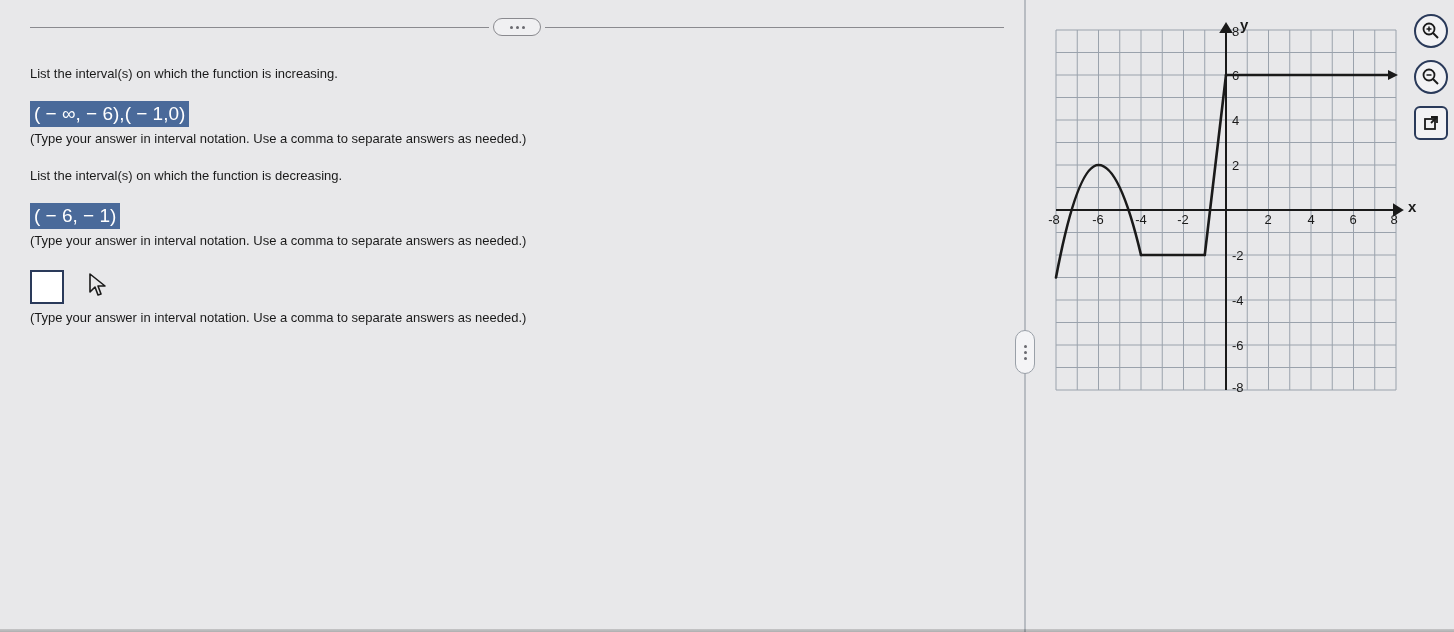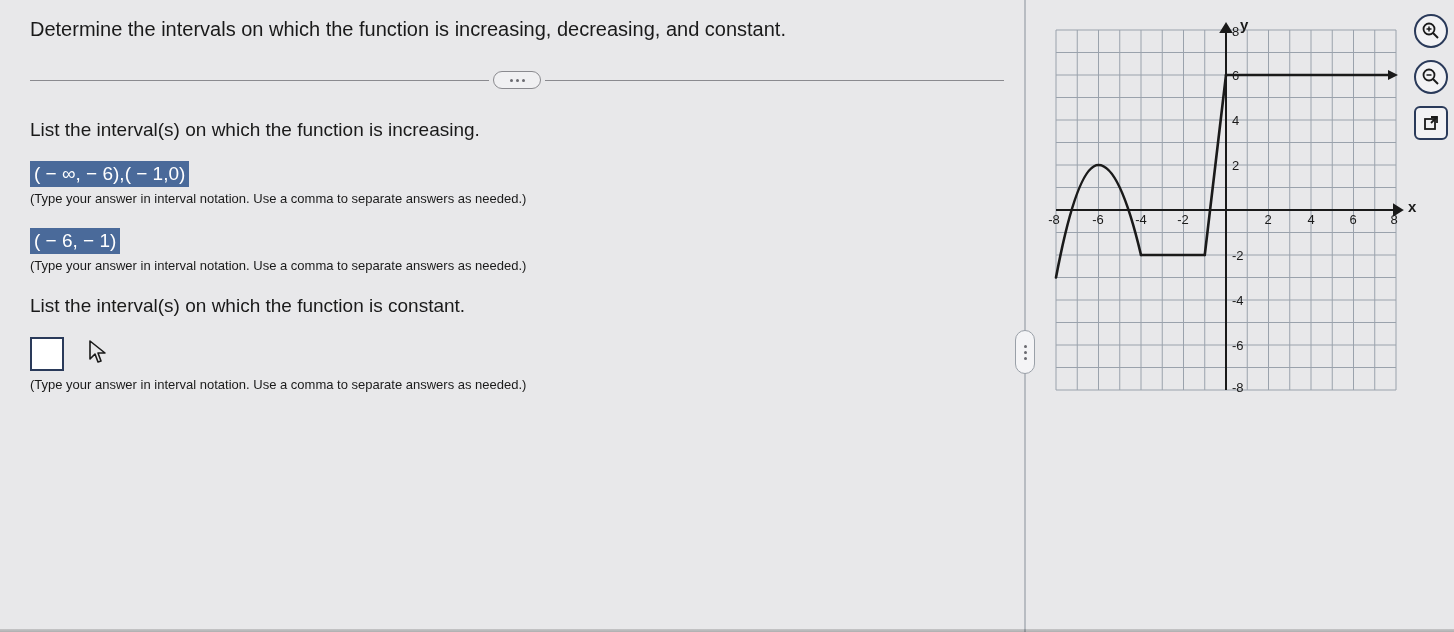--- a/index.html
+++ b/index.html
@@ -45,21 +45,21 @@
       display: flex;
       align-items: center;
       justify-content: center;
       gap: 3px;
       margin: 0 4px;
     }
     .divider-pill span {
       width: 3px; height: 3px; background: #6a6a70; border-radius: 50%;
     }
     .sub-prompt {
-      font-size: 19px;
+      font-size: 13px;
       margin-bottom: 20px;
     }
     .answer-highlight {
       display: inline-block;
       background: #4a6a9a;
       color: #fff;
       font-size: 19px;
       padding: 2px 4px;
       margin-bottom: 4px;
       font-weight: 500;
@@ -152,40 +152,39 @@
       left: 0; right: 0; bottom: 0;
       height: 3px;
       background: linear-gradient(to bottom, rgba(0,0,0,0.15), rgba(0,0,0,0.25));
     }
   </style>
 </head>
 <body>
 
 <div class="main-container">
   <div class="left-panel">
-    <div class="question-text">Determine the intervals on which the function is increasing, decreasing, and constant.</div>
 
     <div class="divider-row">
       <div class="divider-line"></div>
       <div class="divider-pill">
         <span></span>
           <span></span>
           <span></span>
       </div>
       <div class="divider-line"></div>
     </div>
 
     <div class="sub-prompt">List the interval(s) on which the function is increasing.</div>
     <div class="answer-highlight">( − ∞, − 6),( − 1,0)</div>
     <div class="instruction">(Type your answer in interval notation. Use a comma to separate answers as needed.)</div>
 
+    <div class="sub-prompt">List the interval(s) on which the function is decreasing.</div>
     <div class="answer-highlight">( − 6, − 1)</div>
     <div class="instruction">(Type your answer in interval notation. Use a comma to separate answers as needed.)</div>
 
-    <div class="sub-prompt">List the interval(s) on which the function is constant.</div>
     <div>
       <span class="answer-box"></span>
       <span class="cursor-icon">
         <svg width="22" height="26" viewBox="0 0 22 26">
           <path d="M2 2 L2 20 L7 15 L10 23 L13 22 L10 14 L17 14 Z" fill="none" stroke="#1a1a1a" stroke-width="1.6" stroke-linejoin="round"></path>
         </svg>
       </span>
     </div>
     <div class="instruction">(Type your answer in interval notation. Use a comma to separate answers as needed.)</div>
   </div>

